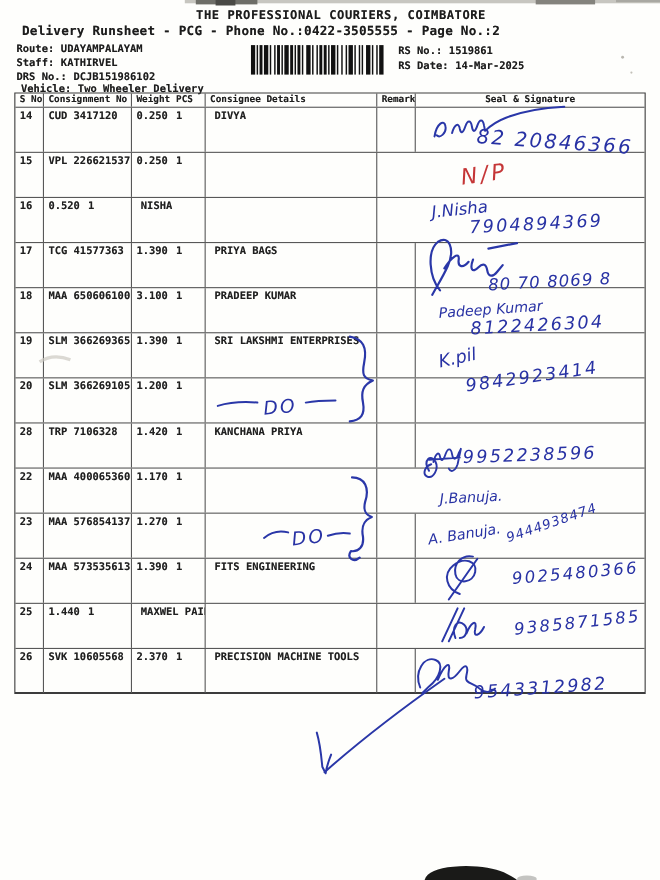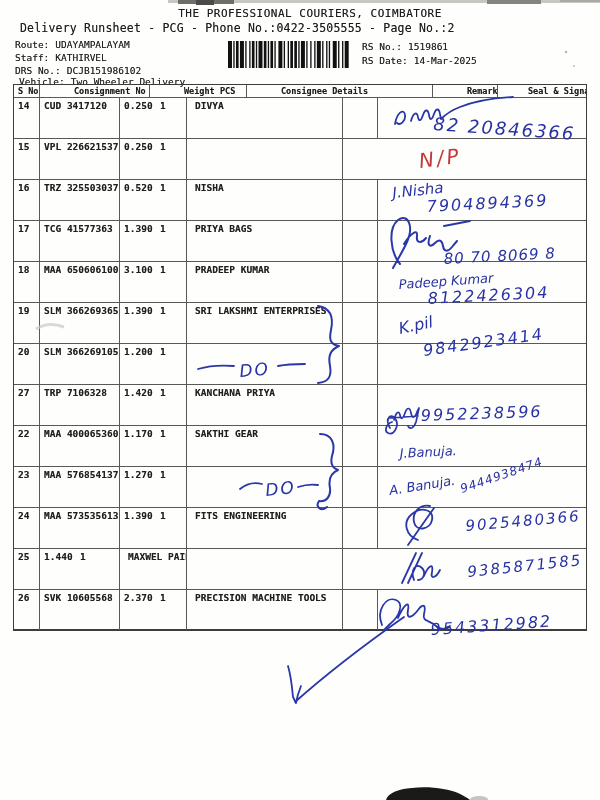--- a/index.html
+++ b/index.html
@@ -1,35 +1,35 @@
 <!DOCTYPE html>
 <html><head>
 <meta charset="utf-8">
 <style>
   html,body{margin:0;padding:0;}
   body{
     width:600px;height:800px;position:relative;overflow:hidden;
     background:#fefefc;
     font-family:"DejaVu Sans Mono","Liberation Mono",monospace;
   }
-  .doc-text{color:#1c1c1c;font-weight:normal;text-shadow:0 0 .5px rgba(30,30,30,.55);}
+  .doc-text{color:#1c1c1c;font-weight:bold;text-shadow:0 0 .5px rgba(30,30,30,.55);}
   .title{position:absolute;top:7px;left:20px;right:0;text-align:center;font-size:11px;letter-spacing:.5px;}
   .subtitle{position:absolute;top:21px;left:20px;right:0;text-align:left;font-size:11.5px;letter-spacing:.2px;}
   .info-line{position:absolute;font-size:9.5px;white-space:pre;}
   .info-line .val{padding-left:6px;margin-top:48px;}
   .table{
     position:absolute;left:13px;top:84px;width:574px;height:547px;
     border:1px solid #3c3c3c;border-bottom-width:2px;box-sizing:border-box;
     background:transparent;
   }
   .trow{
     display:grid;grid-template-columns:26px 80px 67px 156px 35px 1fr;
     height:41px;border-top:1px solid #585858;box-sizing:border-box;
   }
-  .trow.thead{height:12px;border-top:none;gap:30px;}
+  .trow.thead{height:12px;border-top:none;}
   .cell{
     border-right:1px solid #585858;box-sizing:border-box;
     padding:2px 0 0 4px;font-size:9.5px;font-weight:bold;color:#1f1f1f;
     text-shadow:0 0 .5px rgba(30,30,30,.5);overflow:hidden;white-space:pre;
   }
   .cell.last{border-right:none;}
   .thead .cell{font-size:8.5px;padding-top:1px;}
   .cell.wcell{display:flex;}
   .cell.wcell .wv{width:36px;}
   .cell.consignee{padding-left:8px;}
@@ -110,21 +110,20 @@
   <div class="trow">
     <div class="cell">15</div>
     <div class="cell">VPL 226621537</div>
     <div class="cell wcell"><span class="wv">0.250</span><span>1</span></div>
     <div class="cell"></div>
     <div class="cell last"></div>
   </div>
 
   <div class="trow">
     <div class="cell">16</div>
-    <div class="cell">TRZ 325503037</div>
     <div class="cell wcell"><span class="wv">0.520</span><span>1</span></div>
     <div class="cell consignee">NISHA</div>
     <div class="cell"></div>
     <div class="cell last"></div>
   </div>
 
   <div class="trow">
     <div class="cell">17</div>
     <div class="cell">TCG 41577363</div>
     <div class="cell wcell"><span class="wv">1.390</span><span>1</span></div>
@@ -154,33 +153,32 @@
   <div class="trow">
     <div class="cell">20</div>
     <div class="cell">SLM 366269105</div>
     <div class="cell wcell"><span class="wv">1.200</span><span>1</span></div>
     <div class="cell consignee"></div>
     <div class="cell"></div>
     <div class="cell last"></div>
   </div>
 
   <div class="trow">
-    <div class="cell">27</div>
+    <div class="cell">28</div>
     <div class="cell">TRP 7106328</div>
     <div class="cell wcell"><span class="wv">1.420</span><span>1</span></div>
     <div class="cell consignee">KANCHANA PRIYA</div>
     <div class="cell"></div>
     <div class="cell last"></div>
   </div>
 
   <div class="trow">
     <div class="cell">22</div>
     <div class="cell">MAA 400065360</div>
     <div class="cell wcell"><span class="wv">1.170</span><span>1</span></div>
-    <div class="cell consignee">SAKTHI GEAR</div>
     <div class="cell"></div>
     <div class="cell last"></div>
   </div>
 
   <div class="trow">
     <div class="cell">23</div>
     <div class="cell">MAA 576854137</div>
     <div class="cell wcell"><span class="wv">1.270</span><span>1</span></div>
     <div class="cell consignee"></div>
     <div class="cell"></div>

